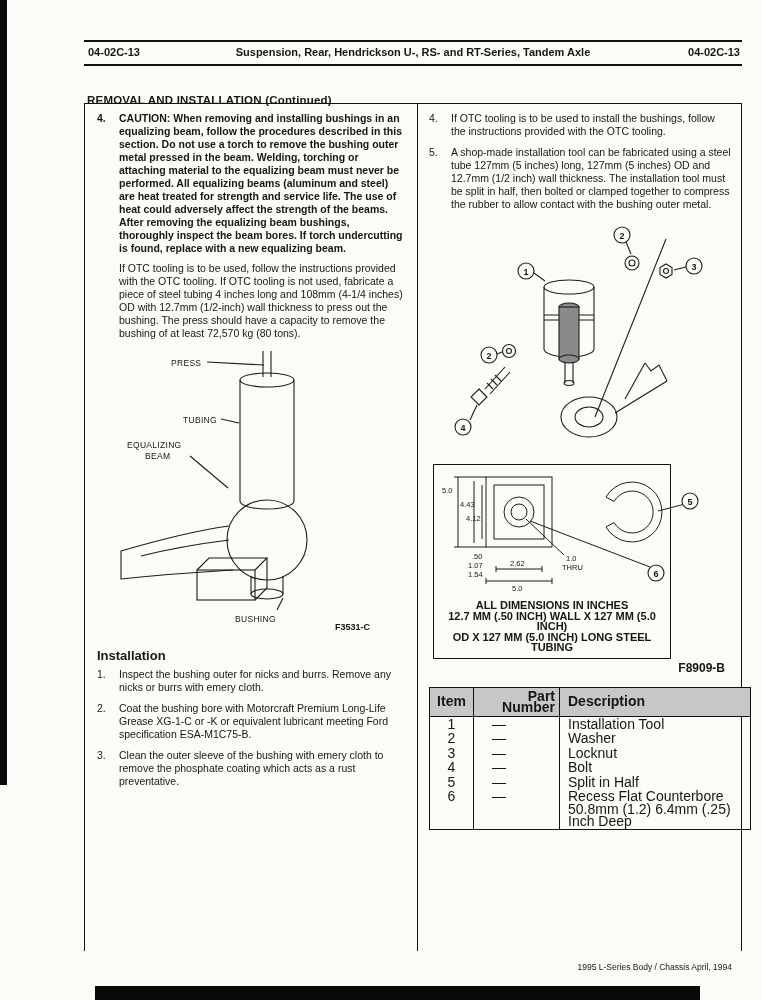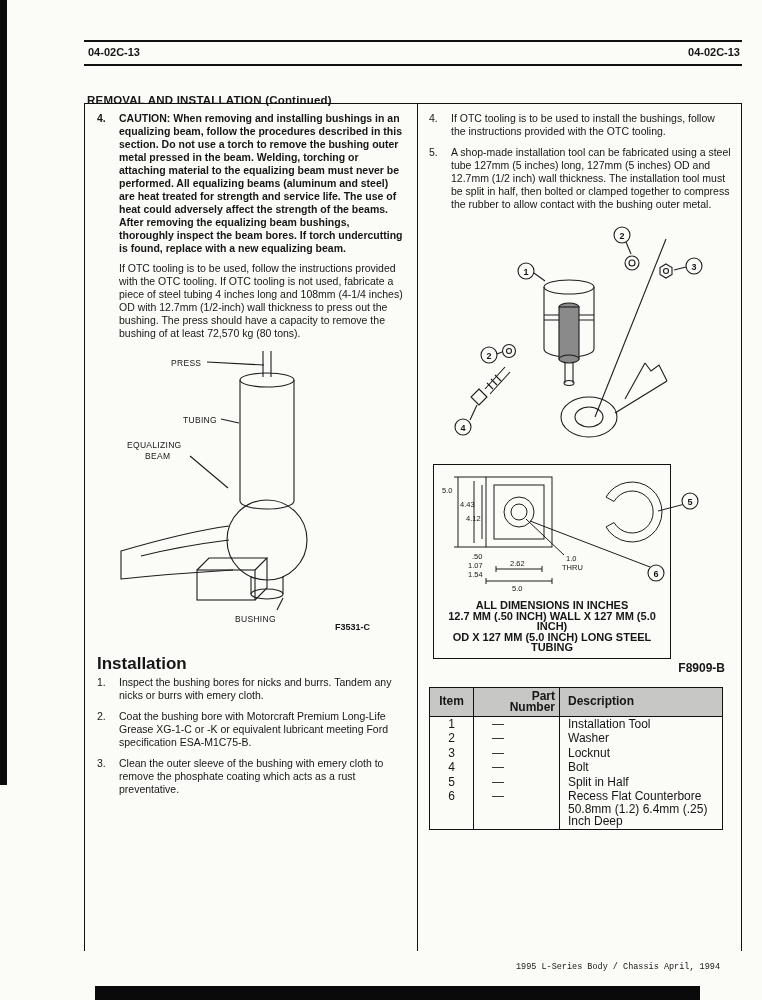--- a/index.html
+++ b/index.html
@@ -27,53 +27,54 @@
   .step-body { flex:1; }
   .bold { font-weight:bold; }
   .para { margin-top:7px; }
 
   .fig1-wrap { position:relative; margin-top:6px; }
   .figlabel { font-size:8.5px; letter-spacing:.3px; fill:#161616; }
   .figid { font-size:9px; font-weight:bold; fill:#161616; }
   .callout-num { font-size:9px; font-weight:bold; fill:#161616; }
   .dim { font-size:7.5px; fill:#161616; }
 
-  .install-heading { font-weight:bold; font-size:17px; margin:18px 0 6px 0; }
+  .install-heading { font-weight:bold; font-size:13px; margin:10px 0 6px 0; }
 
   .fig2-wrap { margin-top:10px; }
 
   .dimbox {
     border:1.5px solid #111; margin:4px 0 0 4px; width:238px;
     padding:4px 4px 5px 4px; background:#fbfbf8;
   }
   .dimbox-notes { text-align:center; font-size:11px; font-weight:bold; line-height:10.5px; margin-top:2px; }
   .figid-right { text-align:right; font-size:12px; font-weight:bold; margin:3px 6px 8px 0; }
 
-  table.parts { border-collapse:collapse; width:294px; margin-top:12px; border:1.5px solid #111; font-size:12px; line-height:12.5px; }
+  table.parts { border-collapse:collapse; width:322px; margin-top:12px; border:1.5px solid #111; font-size:14px; line-height:12.5px; }
   table.parts th { background:#c7c7c5; border-bottom:1.5px solid #111; font-weight:bold; padding:3px 4px; }
   table.parts th, table.parts td { border-left:1px solid #111; border-right:1px solid #111; vertical-align:middle; }
   table.parts td { padding:1px 4px; }
   .col-item { width:44px; text-align:center; }
   .col-part { width:86px; text-align:right; }
   .col-desc { text-align:left; padding-left:8px !important; }
   td.col-part { text-align:left; padding-left:18px !important; }
   .th-two-line div { line-height:11px; }
 
-  .footer { position:absolute; top:962px; right:42px; font-size:8.5px;font-family:Liberation Mono, monospace; }
+  .footer { position:absolute; top:962px; right:30px; font-size:8.5px; }
 </style>
 </head>
 <body>
 
 <div class="page">
 
   <div class="artifact" style="left:0;top:0;width:7px;height:785px;"></div>
   <div class="artifact" style="left:95px;top:986px;width:605px;height:14px;"></div>
 
   <div class="hrule" style="left:84px;top:40px;width:658px;"></div>
   <div class="hdr-code" style="left:88px;">04-02C-13</div>
+  <div class="hdr-title">Suspension, Rear, Hendrickson U-, RS- and RT-Series, Tandem Axle</div>
   <div class="hdr-code" style="right:22px;">04-02C-13</div>
   <div class="hrule" style="left:84px;top:64px;width:658px;"></div>
 
   <div class="section-title">REMOVAL AND INSTALLATION (Continued)</div>
   <div class="hrule" style="left:84px;top:103px;width:658px;height:1px;"></div>
 
   <div class="vrule" style="left:84px;top:103px;height:848px;"></div>
   <div class="vrule" style="left:417px;top:103px;height:848px;"></div>
   <div class="vrule" style="left:741px;top:103px;height:848px;"></div>
 
@@ -132,21 +133,21 @@
         <text x="48" y="111" class="figlabel">BEAM</text>
         <text x="138" y="274" class="figlabel">BUSHING</text>
         <text x="238" y="282" class="figid">F3531-C</text>
       </svg>
     </div>
 
     <div class="install-heading">Installation</div>
 
     <div class="step">
       <span class="step-num">1.</span>
-      <div class="step-body">Inspect the bushing bores for nicks and burrs. Tandem any nicks or burrs with emery cloth.</div>
+      <div class="step-body">Inspect the bushing outer for nicks and burrs. Remove any nicks or burrs with emery cloth.</div>
     </div>
     <div class="step">
       <span class="step-num">2.</span>
       <div class="step-body">Coat the bushing bore with Motorcraft Premium Long-Life Grease XG-1-C or -K or equivalent lubricant meeting Ford specification ESA-M1C75-B.</div>
     </div>
     <div class="step">
       <span class="step-num">3.</span>
       <div class="step-body">Clean the outer sleeve of the bushing with emery cloth to remove the phosphate coating which acts as a rust preventative.</div>
     </div>
   </div>

